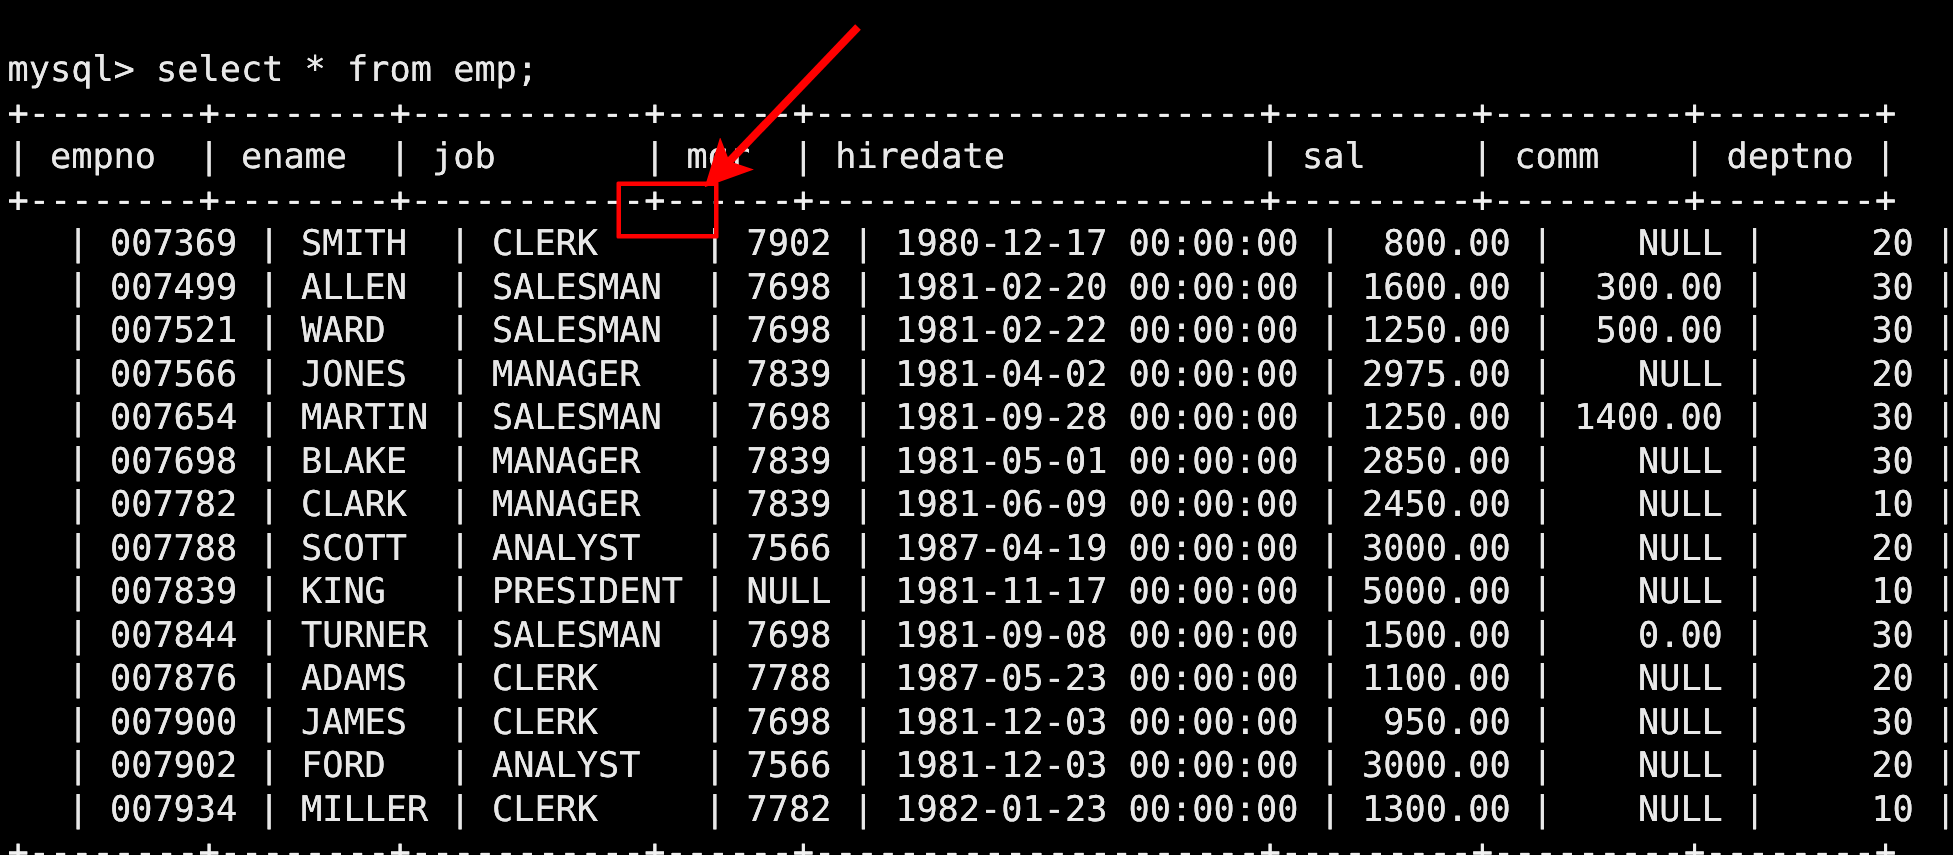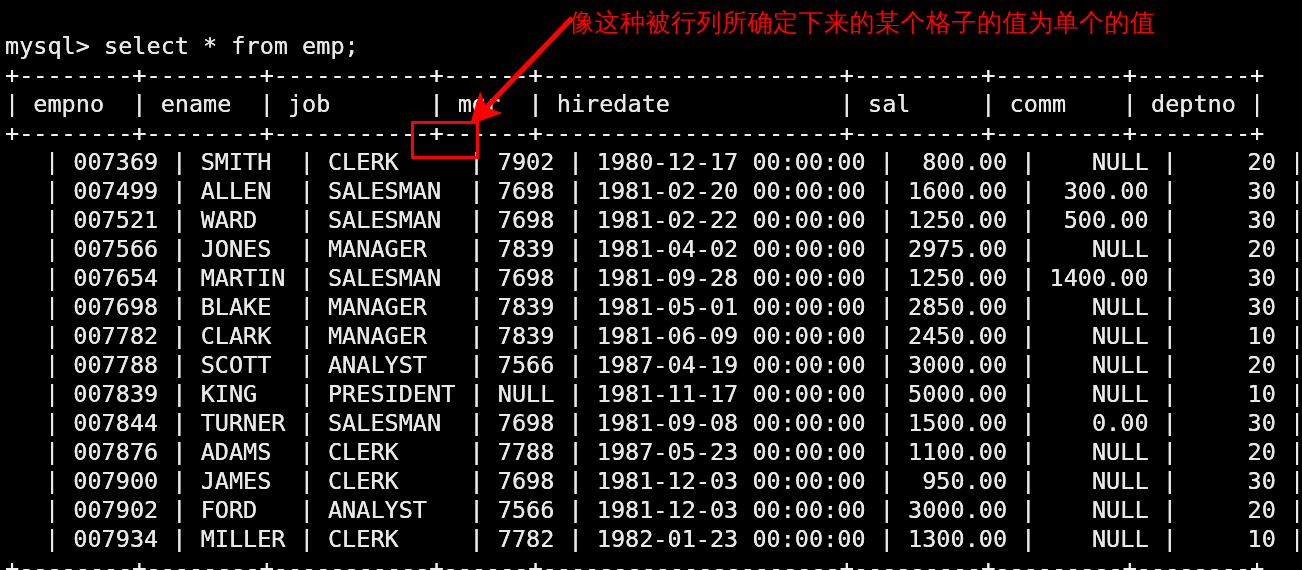--- a/index.html
+++ b/index.html
@@ -88,21 +88,20 @@
 </style>
 </head>
 <body>
 
 <div id="terminal">
 
   <pre class="console" id="console"><span class="line prompt-line">mysql&gt; select * from emp;</span><span class="line rule-line">+--------+--------+-----------+------+---------------------+---------+---------+--------+</span><span class="line hdr-line">| empno  | ename  | job       | mgr  | hiredate            | sal     | comm    | deptno |</span><span class="line rule-line">+--------+--------+-----------+------+---------------------+---------+---------+--------+</span><span class="line data-line">| 007369 | SMITH  | CLERK     | 7902 | 1980-12-17 00:00:00 |  800.00 |    NULL |     20 |</span><span class="line data-line">| 007499 | ALLEN  | SALESMAN  | 7698 | 1981-02-20 00:00:00 | 1600.00 |  300.00 |     30 |</span><span class="line data-line">| 007521 | WARD   | SALESMAN  | 7698 | 1981-02-22 00:00:00 | 1250.00 |  500.00 |     30 |</span><span class="line data-line">| 007566 | JONES  | MANAGER   | 7839 | 1981-04-02 00:00:00 | 2975.00 |    NULL |     20 |</span><span class="line data-line">| 007654 | MARTIN | SALESMAN  | 7698 | 1981-09-28 00:00:00 | 1250.00 | 1400.00 |     30 |</span><span class="line data-line">| 007698 | BLAKE  | MANAGER   | 7839 | 1981-05-01 00:00:00 | 2850.00 |    NULL |     30 |</span><span class="line data-line">| 007782 | CLARK  | MANAGER   | 7839 | 1981-06-09 00:00:00 | 2450.00 |    NULL |     10 |</span><span class="line data-line">| 007788 | SCOTT  | ANALYST   | 7566 | 1987-04-19 00:00:00 | 3000.00 |    NULL |     20 |</span><span class="line data-line">| 007839 | KING   | PRESIDENT | NULL | 1981-11-17 00:00:00 | 5000.00 |    NULL |     10 |</span><span class="line data-line">| 007844 | TURNER | SALESMAN  | 7698 | 1981-09-08 00:00:00 | 1500.00 |    0.00 |     30 |</span><span class="line data-line">| 007876 | ADAMS  | CLERK     | 7788 | 1987-05-23 00:00:00 | 1100.00 |    NULL |     20 |</span><span class="line data-line">| 007900 | JAMES  | CLERK     | 7698 | 1981-12-03 00:00:00 |  950.00 |    NULL |     30 |</span><span class="line data-line">| 007902 | FORD   | ANALYST   | 7566 | 1981-12-03 00:00:00 | 3000.00 |    NULL |     20 |</span><span class="line data-line">| 007934 | MILLER | CLERK     | 7782 | 1982-01-23 00:00:00 | 1300.00 |    NULL |     10 |</span><span class="line rule-line">+--------+--------+-----------+------+---------------------+---------+---------+--------+</span></pre>
 
   <div id="annotations">
 
-    <div class="note-text">像这种被行列所确定下来的某个格子的值为单个的值</div>
 
     <div class="highlight-box"></div>
 
     <svg class="arrow-svg" viewBox="0 0 130 115">
       <defs>
         <marker id="ahead" markerWidth="6" markerHeight="6" refX="2.6" refY="3" orient="auto" markerUnits="strokeWidth">
           <path d="M0,0 L6,3 L0,6 L1.4,3 Z" fill="#ff0000"></path>
         </marker>
       </defs>
       <line x1="117" y1="6" x2="27" y2="100" stroke="#ff0000" stroke-width="5.2" marker-end="url(#ahead)"></line>

